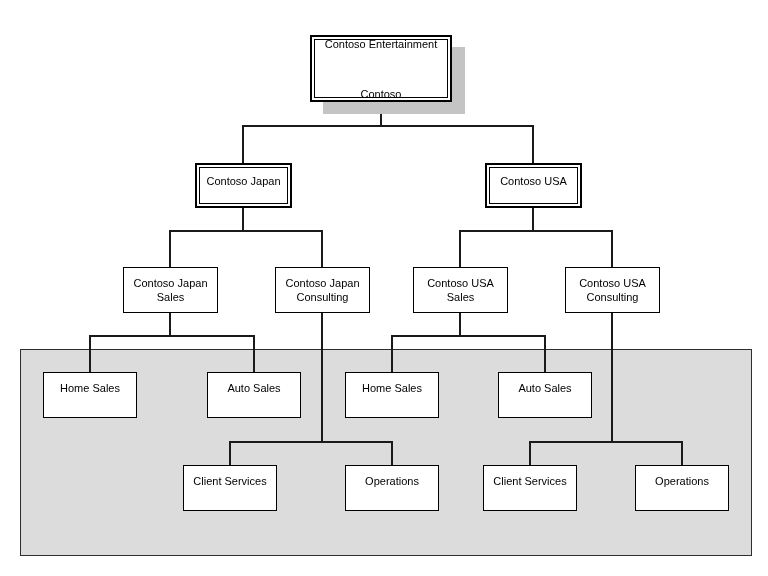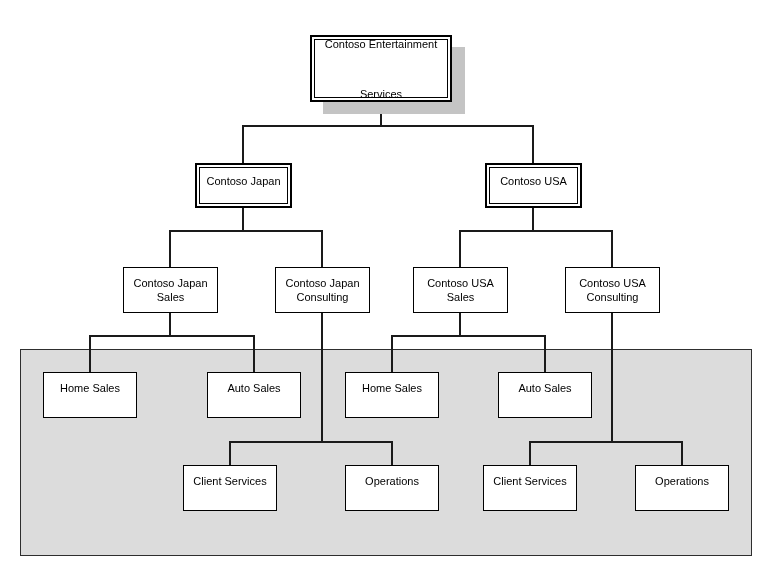--- a/index.html
+++ b/index.html
@@ -64,21 +64,21 @@
       <div class="seg" style="background: rgb(26, 26, 26); left: 391px; top: 441px; width: 2px; height: 25px;"></div>
       <div class="seg" style="background: rgb(26, 26, 26); left: 611px; top: 312px; width: 2px; height: 131px;"></div>
       <div class="seg" style="background: rgb(26, 26, 26); left: 529px; top: 441px; width: 154px; height: 2px;"></div>
       <div class="seg" style="background: rgb(26, 26, 26); left: 529px; top: 441px; width: 2px; height: 25px;"></div>
       <div class="seg" style="background: rgb(26, 26, 26); left: 681px; top: 441px; width: 2px; height: 25px;"></div>
     </div>
   <div id="nodes">
       <div class="node root" style="left: 310px; top: 35px; width: 142px; height: 67px;">
         <div class="inner">
           <div class="line">Contoso Entertainment</div>
-          <div class="line">Services</div>
+          <div class="line">Contoso</div>
         </div>
       </div>
       <div class="node double" style="left: 195px; top: 163px; width: 97px; height: 45px;">
         <div class="inner">
           <div class="line">Contoso Japan</div>
         </div>
       </div>
       <div class="node double" style="left: 485px; top: 163px; width: 97px; height: 45px;">
         <div class="inner">
           <div class="line">Contoso USA</div>

